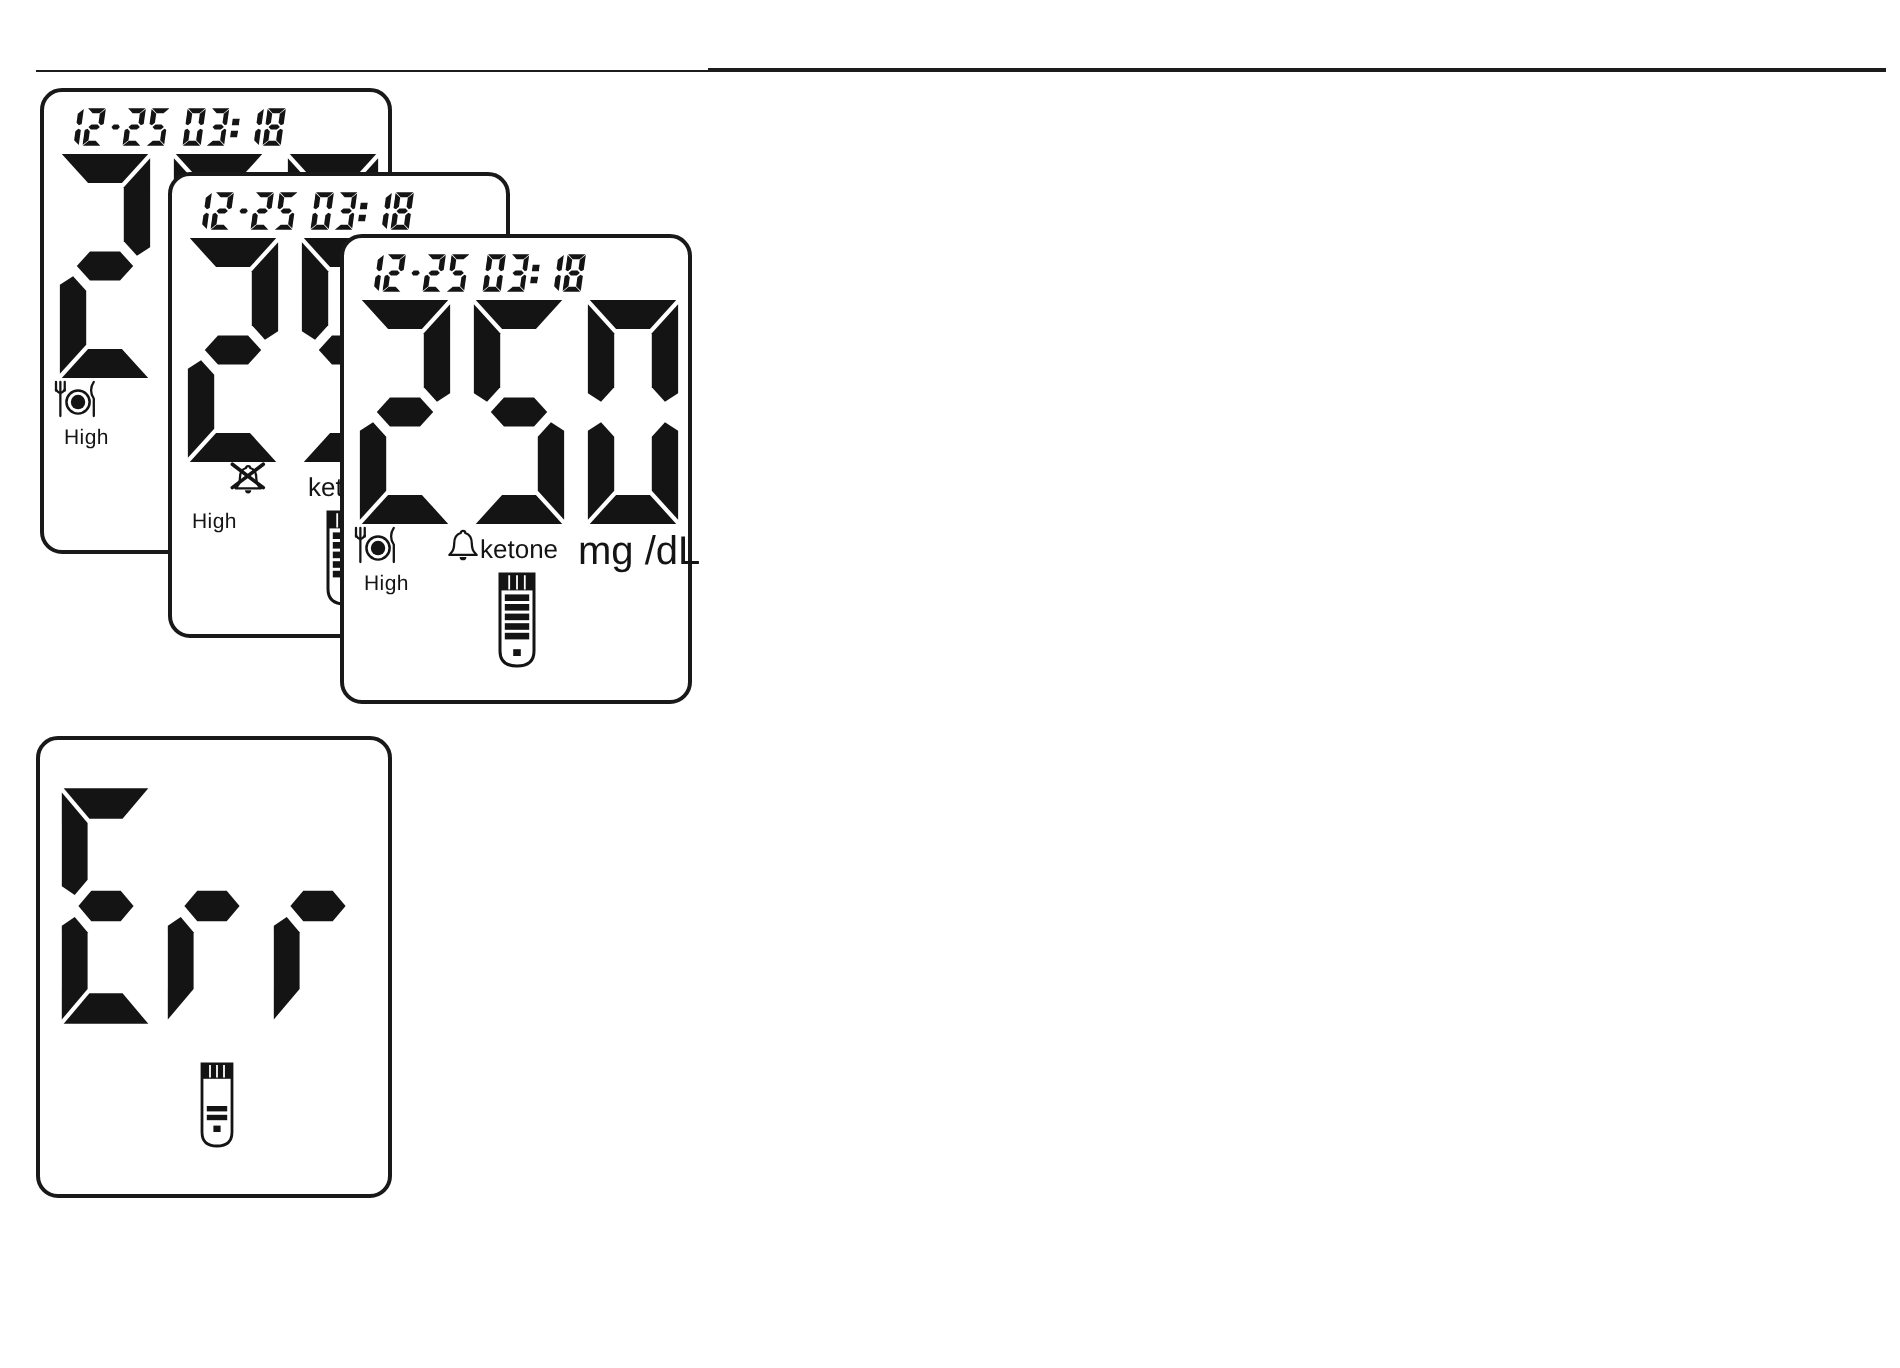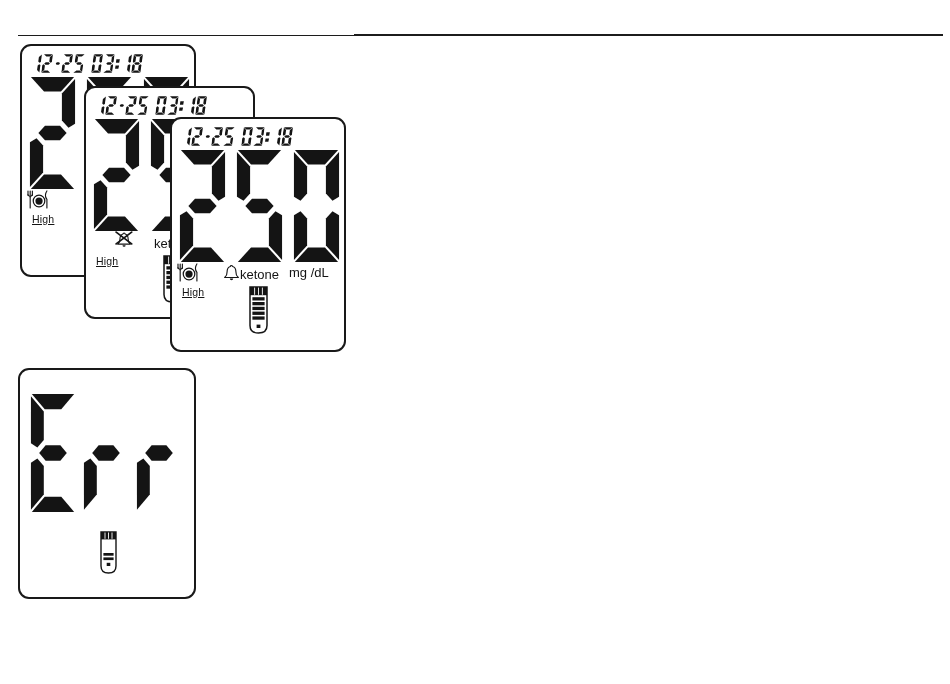--- a/index.html
+++ b/index.html
@@ -7,23 +7,23 @@
         font-family:"Liberation Sans",sans-serif;color:#141414;}
   .rule{position:absolute;background:#1c1c1c;}
   .rule-a{left:18px;top:34.6px;width:342px;height:1.6px;}
   .rule-b{left:354px;top:33.6px;width:589px;height:2px;}
   .lcd{position:absolute;background:#ffffff;border:2px solid #191919;border-radius:11px;box-sizing:border-box;}
   .dt{position:absolute;display:flex;align-items:flex-start;transform:skewX(-8deg);transform-origin:0 100%;}
   .dt .ch{margin-right:1.8px;}
   .bigdigits{position:absolute;left:0;top:0;width:100%;height:100%;}
   .bigdigits .cell{position:absolute;}
   .lbl{position:absolute;white-space:pre;color:#141414;}
-  .lbl-high{font-size:10.5px;letter-spacing:.2px;text-decoration:underline;}
+  .lbl-high{font-size:10.5px;letter-spacing:.2px;}
   .lbl-ketone{font-size:13px;}
-  .lbl-unit{font-size:13px;}
+  .lbl-unit{font-size:20px;}
   .icon{position:absolute;line-height:0;}
   svg{display:block;}
 </style>
 </head>
 <body>
 
 <div class="page">
   <div class="rule rule-a"></div>
   <div class="rule rule-b"></div>
   <div id="screens">

